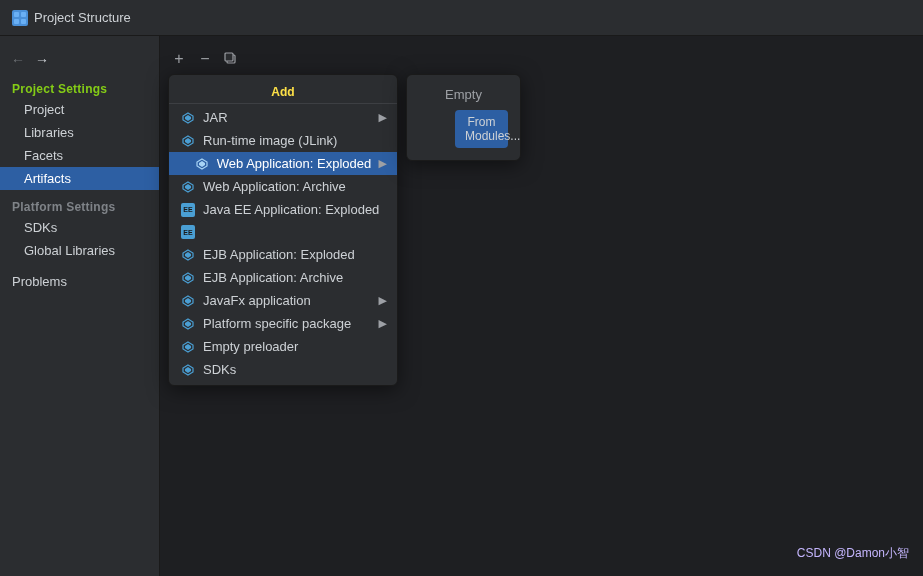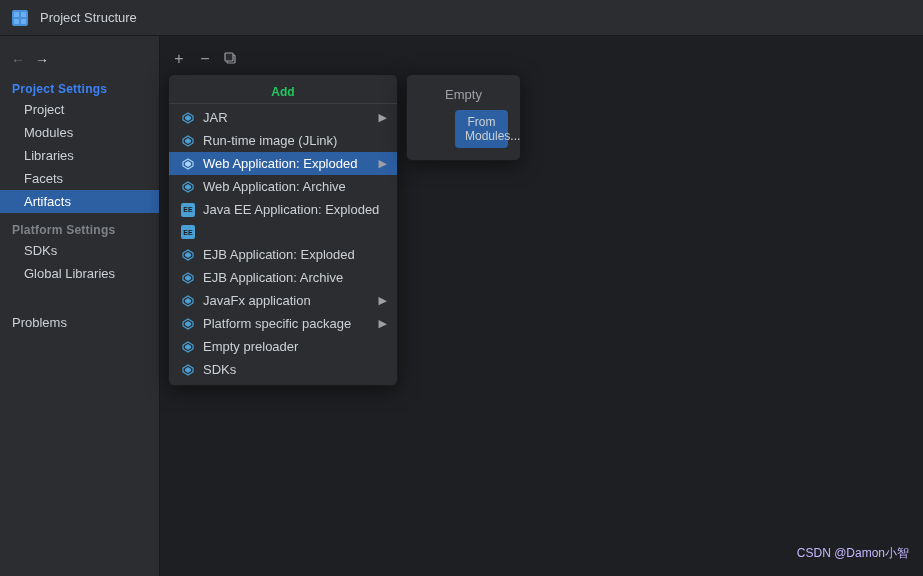--- a/index.html
+++ b/index.html
@@ -14,21 +14,21 @@
       position: relative;
     }
 
     
     .title-bar {
       height: 36px;
       background: #2b2d30;
       display: flex;
       align-items: center;
       padding: 0 12px;
-      gap: 12px;
+      gap: 6px;
       border-bottom: 1px solid #1a1a1a;
     }
     .title-bar-icon {
       width: 16px;
       height: 16px;
       background: #4a90d9;
       border-radius: 2px;
       display: flex; align-items: center; justify-content: center;
       font-size: 10px; font-weight: bold; color: white;
     }
@@ -64,21 +64,21 @@
       display: flex; align-items: center; justify-content: center;
       color: #6e7175;
       font-size: 14px;
       cursor: pointer;
       border-radius: 3px;
     }
     .nav-arrow.active { color: #cdd1d5; }
 
     .sidebar-section-label {
       font-size: 12px;
-      color: #3b82f6;
+      color: #84cc16;
       padding: 6px 12px 2px 12px;
       font-weight: 600;
       letter-spacing: 0.02em;
     }
 
     .sidebar-item {
       padding: 4px 12px 4px 24px;
       cursor: pointer;
       color: #cdd1d5;
       font-size: 13px;
@@ -102,21 +102,21 @@
       cursor: pointer;
       color: #cdd1d5;
       font-size: 13px;
     }
 
     .sidebar-item-problems {
       padding: 4px 12px 4px 12px;
       cursor: pointer;
       color: #cdd1d5;
       font-size: 13px;
-      margin-top: 26px;
+      margin-top: 8px;
     }
 
     
     .content-area {
       flex: 1;
       background: #1e1f22;
       position: relative;
       padding: 8px;
     }
 
@@ -150,39 +150,40 @@
       border-radius: 6px;
       box-shadow: 0 4px 20px rgba(0,0,0,0.5);
       z-index: 100;
       padding: 4px 0;
     }
 
     .dropdown-header {
       text-align: center;
       padding: 6px 0 4px 0;
       font-size: 12px;
-      color: #22c55e;
+      color: #fde047;
       font-weight: 600;
       border-bottom: 1px solid #3d3f43;
       margin-bottom: 2px;
     }
 
     .dropdown-item {
       display: flex;
       align-items: center;
       gap: 8px;
       padding: 4px 12px;
       cursor: pointer;
       color: #cdd1d5;
       font-size: 13px;
       position: relative;
     }
     .dropdown-item.highlighted {
       background: #2d5fa3;
       color: #ffffff;
+      justify-content: center;
     }
 
     .dropdown-item-icon {
       width: 14px;
       height: 14px;
       flex-shrink: 0;
       display: flex; align-items: center; justify-content: center;
     }
 
     .ee-icon {
@@ -269,23 +270,20 @@
       <div class="nav-arrow">←</div>
       <div class="nav-arrow active">→</div>
     </div>
 
     <div class="sidebar-section-label">Project Settings</div>
 
     <div class="sidebar-item">
       <span>Project</span>
     </div>
     <div class="sidebar-item">
-      <span>Modules</span>
-    </div>
-    <div class="sidebar-item">
       <span>Libraries</span>
     </div>
     <div class="sidebar-item">
       <span>Facets</span>
     </div>
     <div class="sidebar-item active">
       <span>Artifacts</span>
     </div>
 
     <div class="sidebar-section-label2">Platform Settings</div>

